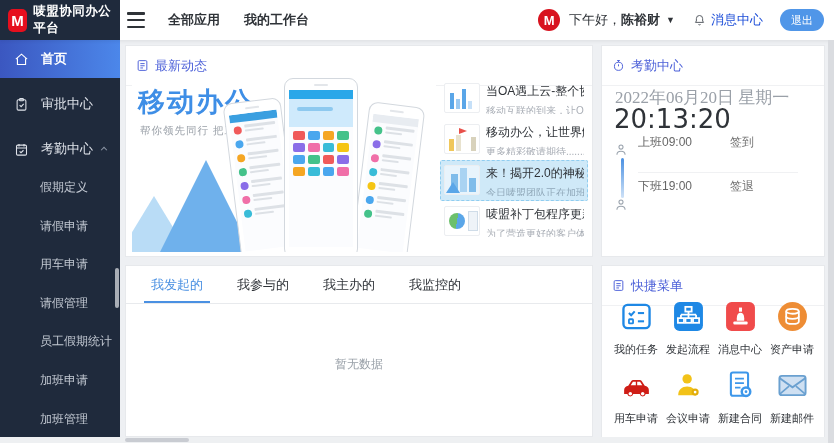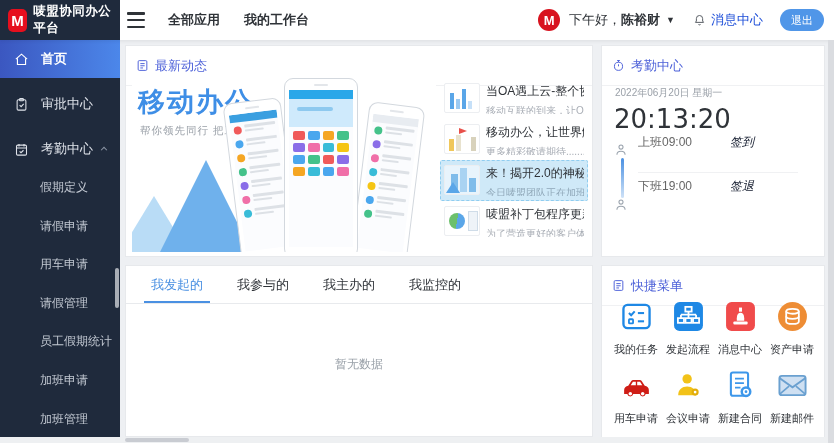--- a/index.html
+++ b/index.html
@@ -103,28 +103,28 @@
   .t-doc { position:absolute; left:23px; top:4px; width:10px; height:20px; background:#eef3f8; border:1px solid #cfdce8; }
 
   
   .tabbar { height:38px; display:flex; align-items:stretch; border-bottom:1px solid #e8eaed; padding-left:8px; }
   .tab { display:flex; align-items:center; padding:0 17px; font-size:13px; color:#2f3338; cursor:pointer; position:relative; }
   .tab.active { color:#4a90e2;font-family:Liberation Mono, monospace; }
   .tab.active:after { content:""; position:absolute; left:10px; right:10px; bottom:0; height:2px; background:#4a90e2; }
   .empty { text-align:center; margin-top:52px; font-size:12px; color:#99a0a8; }
 
   
-  .att-date { position:absolute; left:13px; top:40px; font-size:10px; color:#9aa0a8; }
+  .att-date { position:absolute; left:13px; top:40px; font-size:17px; color:#9aa0a8;font-family:Liberation Serif, serif; }
   .att-time { position:absolute; left:12px; top:58px; font-size:26px; color:#2f3338; font-family:"DejaVu Sans",sans-serif; }
   .tl-line { position:absolute; left:19px; top:112px; width:3px; height:40px; border-radius:2px;
              background:linear-gradient(180deg,#4a90e2,#cfe2f7); }
   .tl-person { position:absolute; left:12px; }
   .tl-p1 { top:97px; } .tl-p2 { top:152px; }
   .att-row { position:absolute; left:36px; width:170px; display:flex; font-size:12px; color:#666; }
-  .att-row .act { color:#0f172a; margin-left:38px; cursor:pointer;font-style:italic; }
+  .att-row .act { color:#737373; margin-left:38px; cursor:pointer; }
   .att-r1 { top:88px; } .att-r2 { top:132px; }
   .att-div { position:absolute; left:36px; top:126px; width:160px; border-top:1px solid #f0f1f3; }
 
   
   .quick-grid { position:absolute; left:8px; top:34px; width:208px; display:grid;
                 grid-template-columns:repeat(4,1fr); row-gap:12px; }
   .q-item { display:flex; flex-direction:column; align-items:center; cursor:pointer; }
   .q-item svg { width:33px; height:33px; }
   .q-label { font-size:11px; color:#2f3338; margin-top:9px; white-space:nowrap; }
 

